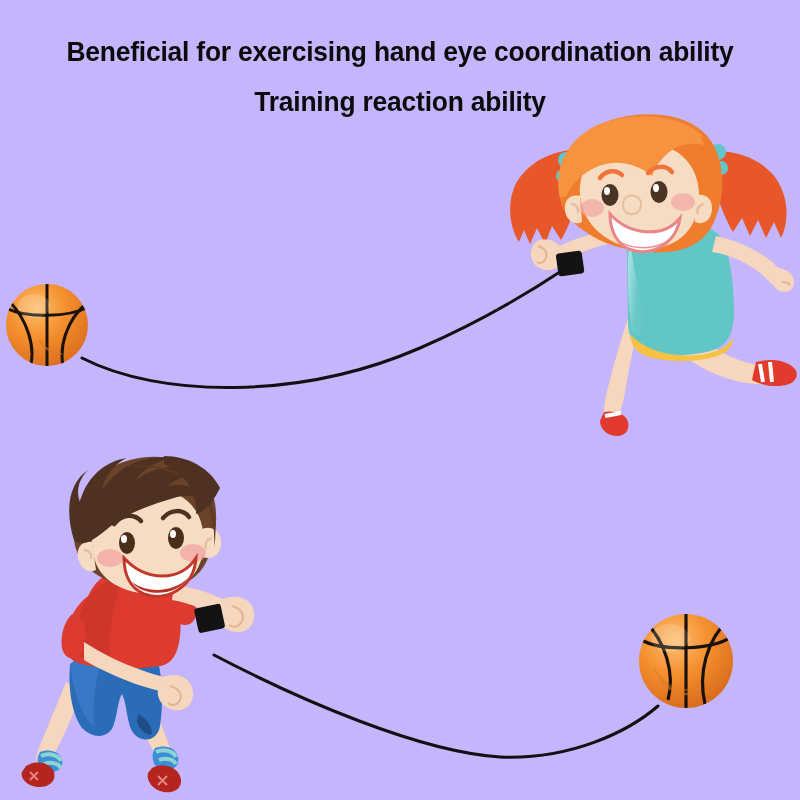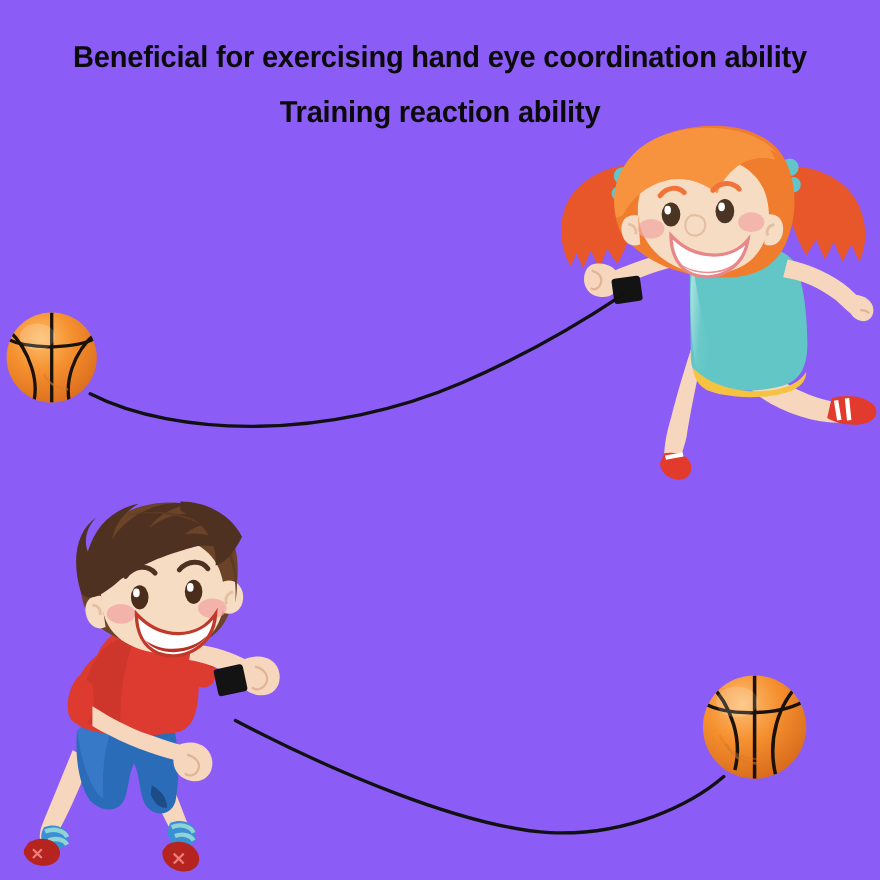--- a/index.html
+++ b/index.html
@@ -4,21 +4,21 @@
 <style>
   html, body {
     margin: 0;
     padding: 0;
     background: #ffffff;
   }
   #stage {
     position: relative;
     width: 800px;
     height: 800px;
-    background: #8b5cf6;
+    background: #c4b5fd;
     overflow: hidden;
     font-family: "Liberation Sans", sans-serif;
   }
   .headline {
     position: absolute;
     left: 0;
     width: 800px;
     text-align: center;
     color: #0b0b0b;
     font-family: "Liberation Sans", sans-serif;

